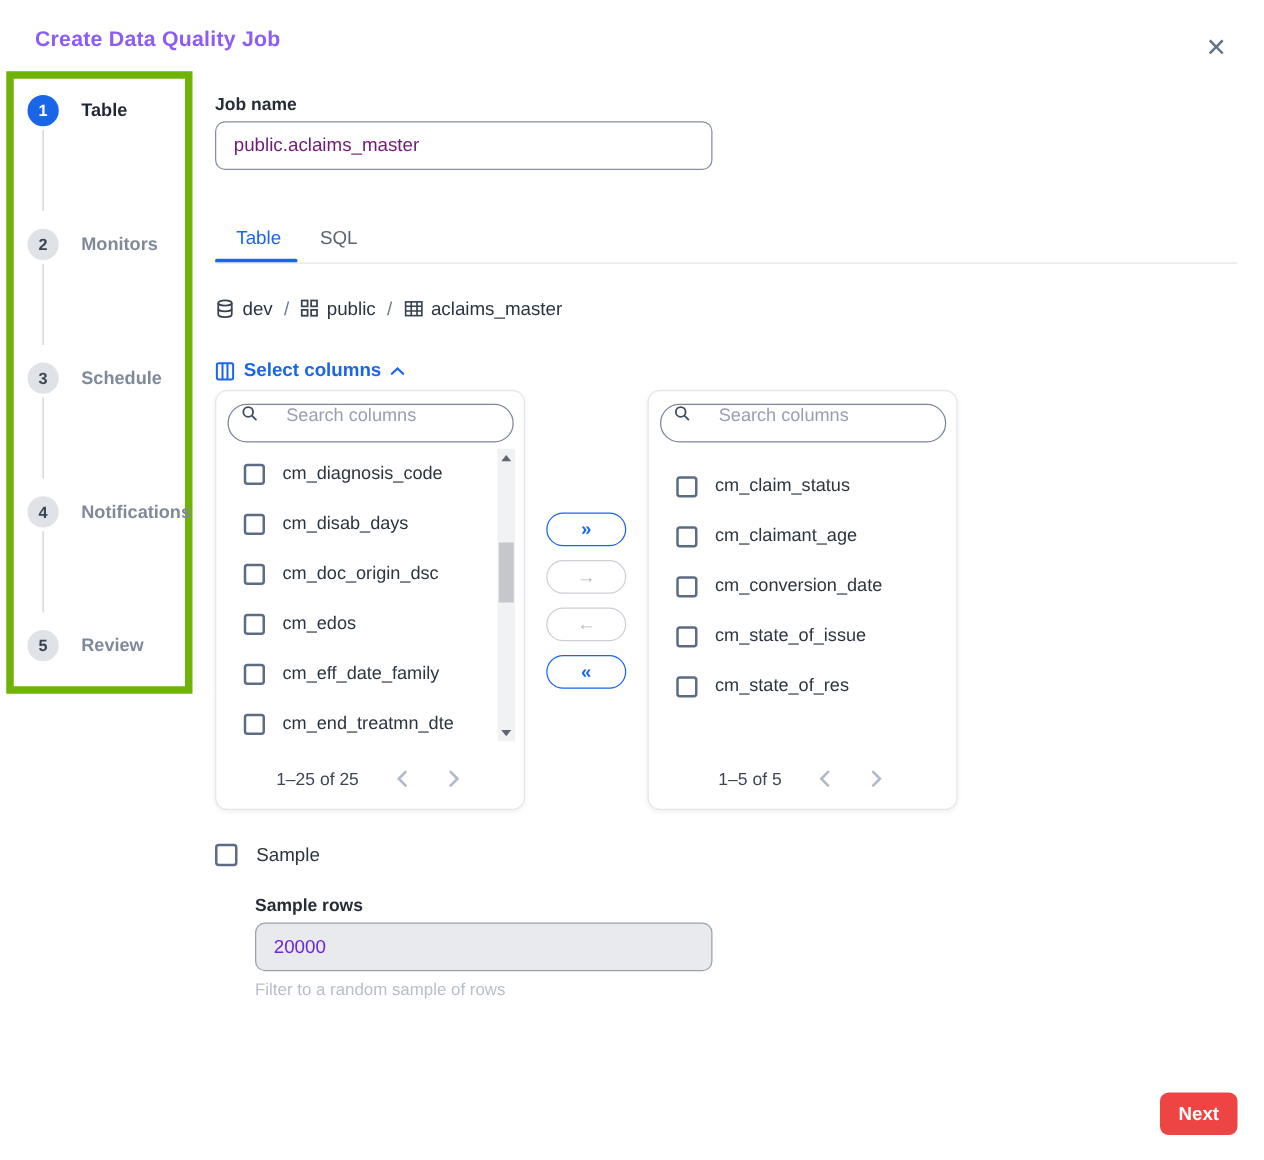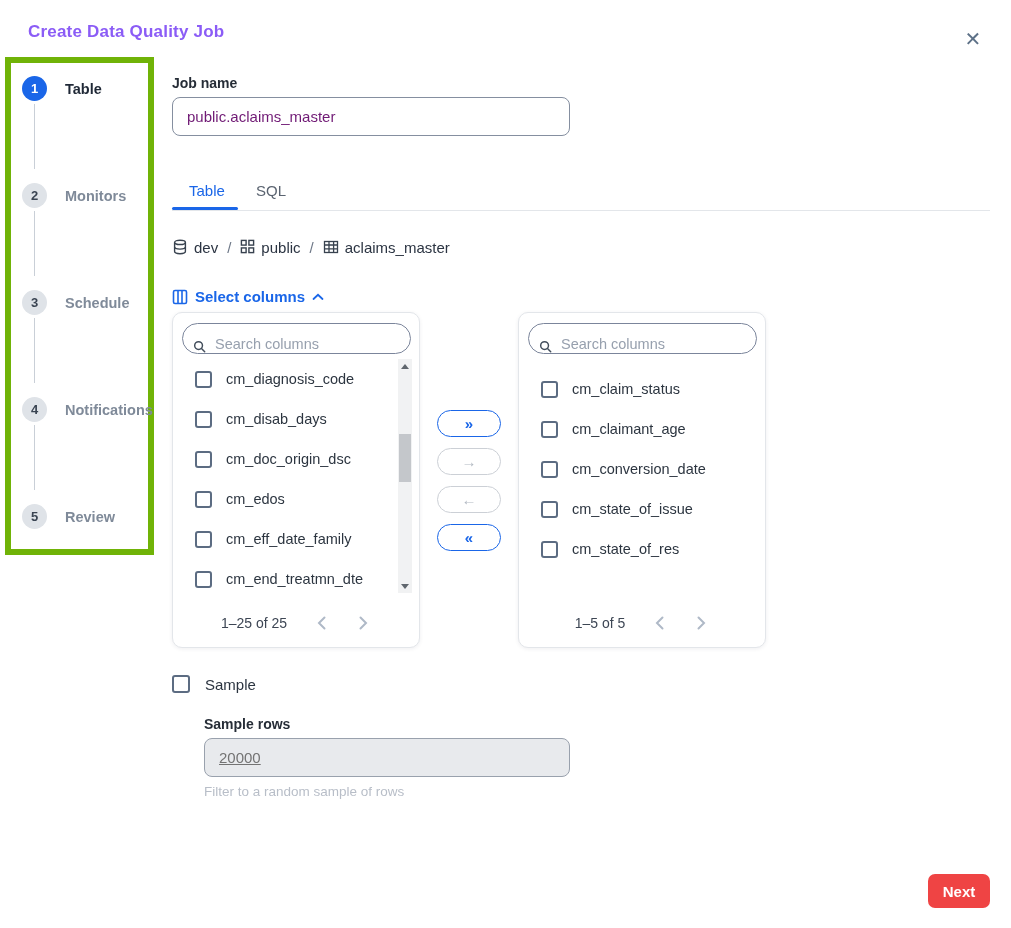--- a/index.html
+++ b/index.html
@@ -19,42 +19,42 @@
     font-size:13px;font-weight:700;background:#dfe3e8;color:#3a4452;flex:0 0 auto;}
   .step.active .step-circle{background:#1a66e8;color:#fff;}
   .step-label{font-size:14.5px;font-weight:700;color:#7f8a99;white-space:nowrap;}
   .step.active .step-label{color:#1f2836;}
   .step-line{position:absolute;left:34px;width:1px;background:#c9cfd7;}
 
   
   .field-label{position:absolute;font-size:14px;font-weight:700;color:#262d37;}
   .text-input{position:absolute;box-sizing:border-box;border:1px solid #858fa0;border-radius:8px;background:#fff;
     font-family:"Liberation Sans",sans-serif;font-size:15px;color:#701a75;padding:0 14px;outline:none;}
-  .text-input:disabled{background:#e8eaed;color:#737373;border-color:#99a1ad;text-decoration:underline;}
+  .text-input:disabled{background:#e8eaed;color:#6d28d9;border-color:#99a1ad;}
 
   
   .tab{position:absolute;top:182px;font-size:15px;font-weight:400;color:#5a6370;cursor:pointer;}
   .tab.active{color:#1a66e8;}
   .tab-underline{position:absolute;left:172px;top:207px;width:66px;height:3px;background:#1a66e8;border-radius:2px;}
   .tab-divider{position:absolute;left:172px;top:210px;width:818px;height:1px;background:#e3e6ea;}
 
   
   .breadcrumb{position:absolute;left:172px;top:239px;display:flex;align-items:center;gap:7px;font-size:15px;color:#2b3442;}
   .crumb-sep{color:#6d7787;padding:0 2px;}
   .crumb{display:flex;align-items:flex-start;gap:6px;}
 
   
   .select-cols{position:absolute;left:172px;top:288px;display:flex;align-items:center;gap:7px;
     color:#1a66e8;font-size:15px;font-weight:600;cursor:pointer;}
 
   
   .picker-card{position:absolute;top:312px;width:248px;height:336px;box-sizing:border-box;border:1px solid #e3e6ea;border-radius:10px;
     background:#fff;box-shadow:0 1px 4px rgba(25,35,50,.07);}
   .search-wrap{position:absolute;left:9px;top:10px;width:229px;height:31px;box-sizing:border-box;border:1px solid #7b859b;border-radius:16px;
-    display:flex;align-items:flex-end;padding:0 10px;gap:7px;background:#fff;}
+    display:flex;align-items:flex-start;padding:0 10px;gap:21px;background:#fff;}
   .search-wrap input{border:none;outline:none;flex:1;font-family:"Liberation Sans",sans-serif;font-size:14.5px;color:#39414d;background:transparent;min-width:0;}
   .search-wrap input::placeholder{color:#97a0ae;}
   .list-area{position:absolute;left:0;top:46px;width:100%;}
   .list-row{display:flex;align-items:center;gap:14px;height:40px;padding-left:22px;cursor:pointer;}
   .cbx{width:17px;height:17px;box-sizing:border-box;border:2px solid #5c6c82;border-radius:3px;background:#fff;flex:0 0 auto;}
   .row-label{font-size:14.5px;color:#2c3540;}
   .pager{position:absolute;left:0;bottom:16px;width:100%;display:flex;align-items:center;justify-content:center;gap:26px;}
   .pager-text{font-size:14px;color:#3d4654;}
   .pg-btn{width:16px;height:16px;display:flex;align-items:center;justify-content:center;cursor:pointer;}
 

